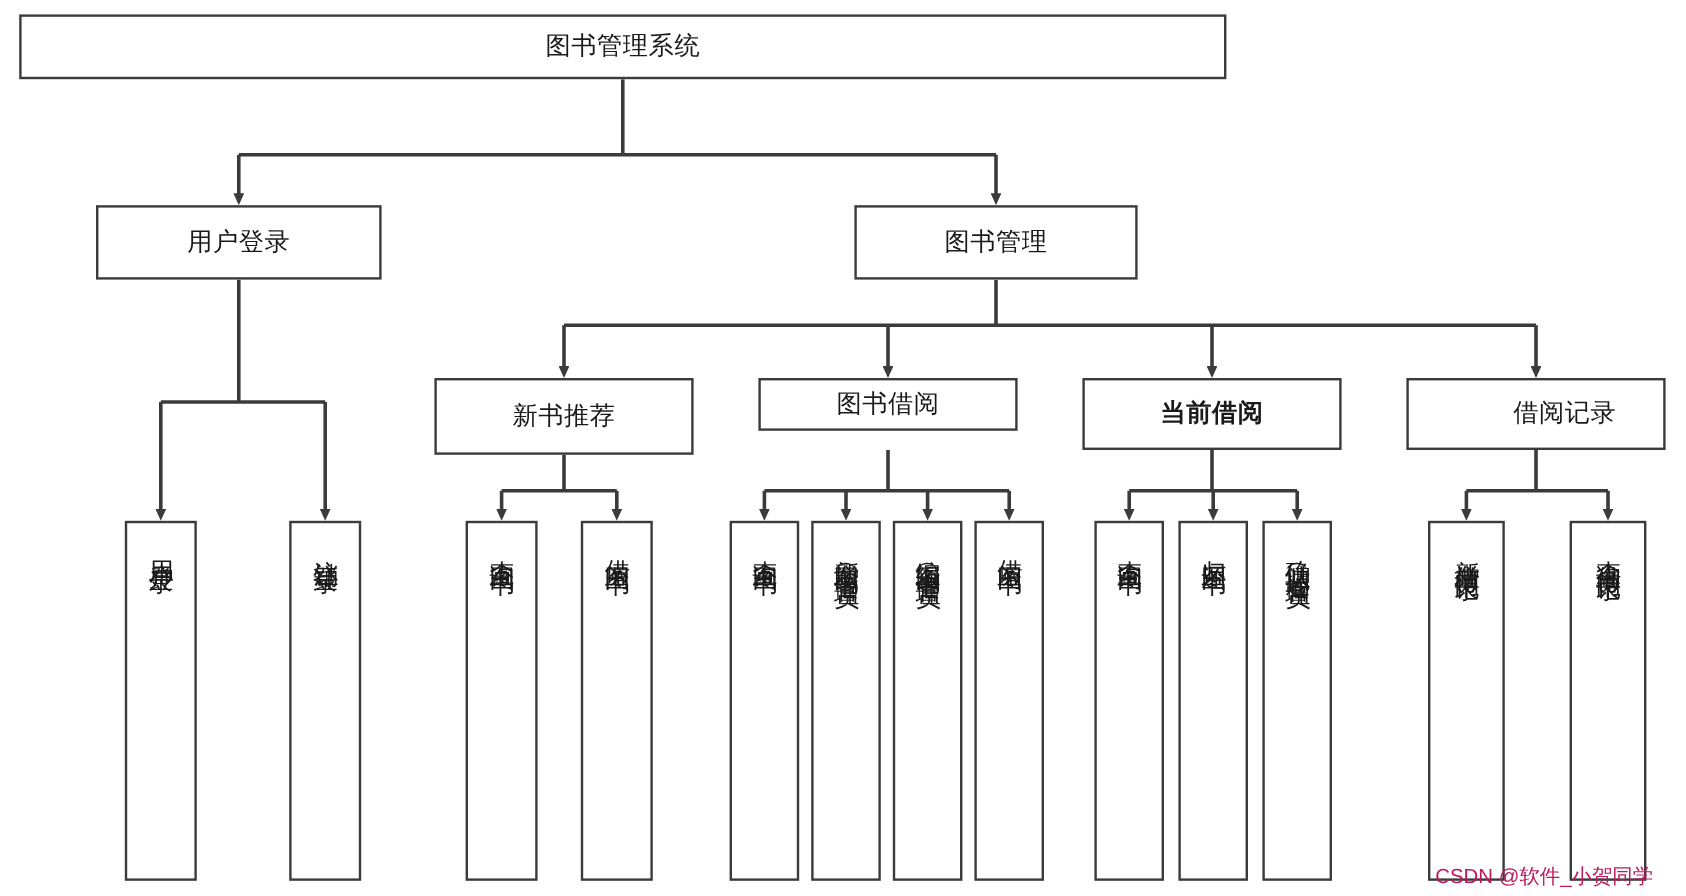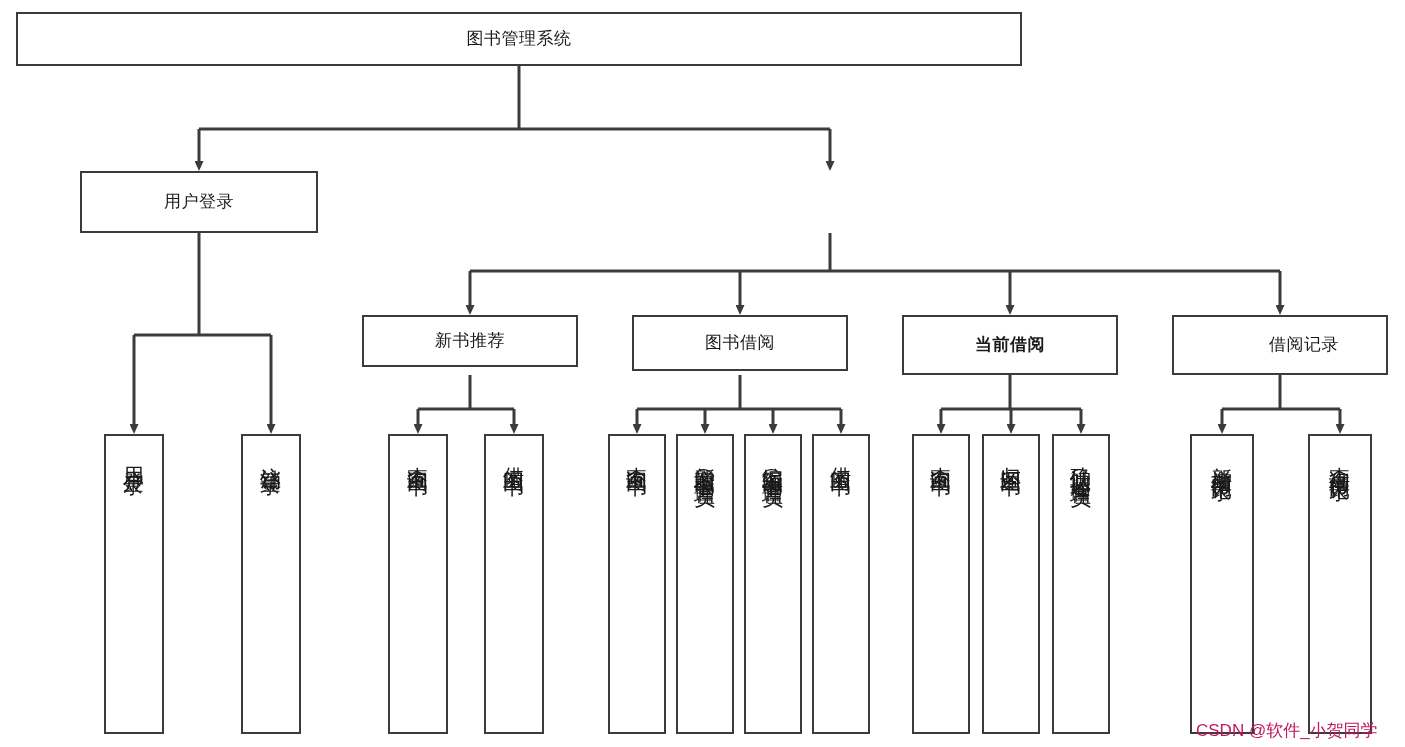--- a/index.html
+++ b/index.html
@@ -35,21 +35,21 @@
     color: #1a1a1a;
   }
   .node-label {
     display: block;
     text-align: center;
     line-height: 1.18;
     letter-spacing: 0.5px;
   }
   .node.horizontal .node-label {
     writing-mode: horizontal-tb;
-    font-size: 17px;
+    font-size: 21px;
   }
   .node.vertical {
     align-items: flex-start;
     padding-top: 14px;
   }
   .node.vertical .node-label {
     writing-mode: vertical-rl;
     text-orientation: upright;
     font-size: 21px;
     letter-spacing: 3px;
@@ -118,25 +118,28 @@
     </g>
   </svg>
 
   <div class="node horizontal" style="left: 16px; top: 12px; width: 1006px; height: 54px; border-color: rgb(59, 59, 59); background: rgb(255, 255, 255); color: rgb(26, 26, 26);">
     <span class="node-label">图书管理系统</span>
   </div>
 
   <div class="node horizontal" style="left: 80px; top: 171px; width: 238px; height: 62px; border-color: rgb(59, 59, 59); background: rgb(255, 255, 255); color: rgb(26, 26, 26);">
     <span class="node-label">用户登录</span>
   </div>
+  <div class="node horizontal" style="left: 712px; top: 171px; width: 236px; height: 62px; border-color: rgb(59, 59, 59); background: rgb(255, 255, 255); color: rgb(26, 26, 26);">
+    <span class="node-label">图书管理</span>
+  </div>
 
-  <div class="node horizontal" style="left: 362px; top: 315px; width: 216px; height: 52px; border-color: rgb(59, 59, 59); background: rgb(255, 255, 255); color: rgb(26, 26, 26);">
+  <div class="node horizontal" style="left: 362px; top: 315px; width: 216px; height: 64px; border-color: rgb(59, 59, 59); background: rgb(255, 255, 255); color: rgb(26, 26, 26);">
     <span class="node-label">新书推荐</span>
   </div>
-  <div class="node horizontal" style="left: 632px; top: 315px; width: 216px; height: 56px; border-color: rgb(59, 59, 59); background: rgb(255, 255, 255); color: rgb(26, 26, 26);">
+  <div class="node horizontal" style="left: 632px; top: 315px; width: 216px; height: 44px; border-color: rgb(59, 59, 59); background: rgb(255, 255, 255); color: rgb(26, 26, 26);">
     <span class="node-label">图书借阅</span>
   </div>
   <div class="node horizontal" style="left: 902px; top: 315px; width: 216px; height: 60px; border-color: rgb(59, 59, 59); background: rgb(255, 255, 255); color: rgb(26, 26, 26); font-weight: bold;">
     <span class="node-label">当前借阅</span>
   </div>
   <div class="node horizontal" style="left: 1172px; top: 315px; width: 216px; height: 60px; border-color: rgb(59, 59, 59); background: rgb(255, 255, 255); color: rgb(26, 26, 26); padding-left: 48px;">
     <span class="node-label">借阅记录</span>
   </div>
 
   <div class="node vertical" style="left: 104px; top: 434px; width: 60px; height: 300px; border-color: rgb(59, 59, 59); background: rgb(255, 255, 255); color: rgb(26, 26, 26);">

